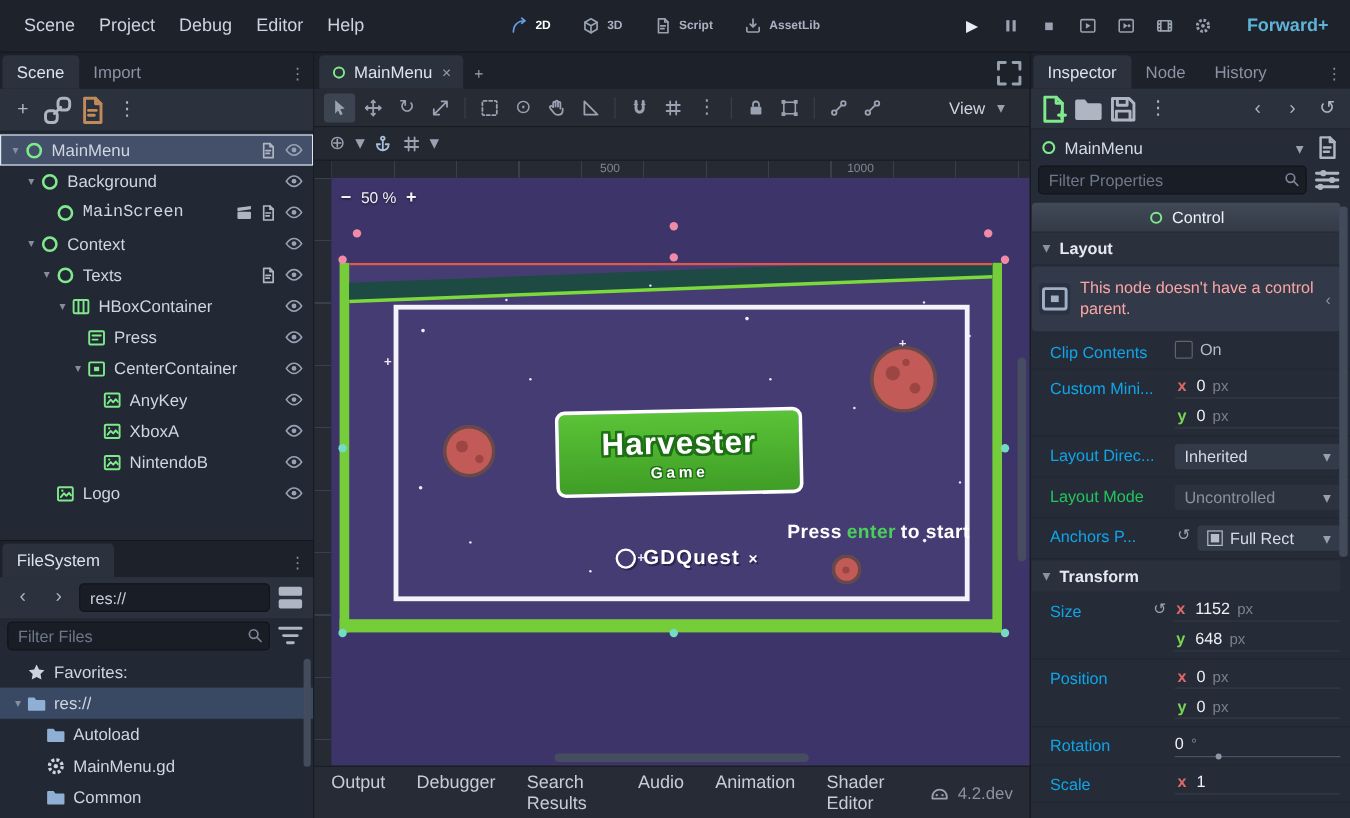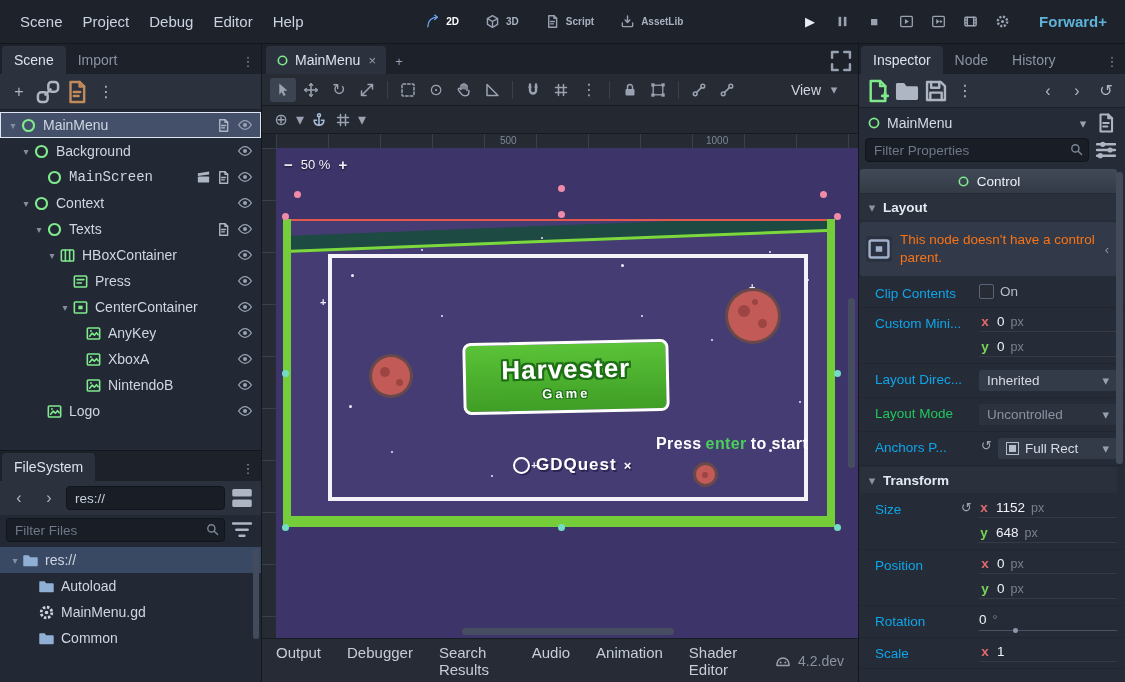--- a/index.html
+++ b/index.html
@@ -115,21 +115,21 @@
   .itoolbar{height:34px;display:flex;align-items:center;gap:3px;padding:0 6px;background:#2b313d;border-bottom:1px solid #1b2029;flex:0 0 auto}
   .noderow{height:30px;display:flex;align-items:center;gap:6px;padding:0 8px;background:#262c37;flex:0 0 auto}
   .noderow .nodename{font-size:14px;color:#d5dbe6;flex:1;overflow:hidden;white-space:nowrap}
   .filterrow{height:30px;display:flex;gap:4px;padding:0 6px;background:#262c37;flex:0 0 auto}
   .insp{flex:1;position:relative;overflow:hidden;background:#262c37;font-size:13.5px}
   .classhdr{height:24px;margin:1px 8px 0 1px;display:flex;align-items:center;justify-content:center;gap:7px;background:linear-gradient(#414957,#343b47);color:#edf1f7;border-radius:3px 3px 0 0}
   .secbar{height:26px;display:flex;align-items:center;gap:5px;padding:0 6px;background:#2b313c;color:#e4e9f1;font-weight:bold;margin:1px 8px 1px 1px;border-radius:2px}
   .secbar .caret{color:#8a93a3;font-size:10px;width:12px;text-align:center}
   .notice{min-height:54px;margin:2px 8px 2px 1px;background:#323a49;border-radius:3px;display:flex;align-items:center;gap:8px;padding:6px 6px}
   .notice .nico{width:26px;height:26px;border-radius:3px;background:#2a3140;display:flex;align-items:center;justify-content:center;color:#9fb0c8;flex:0 0 auto}
-  .notice .ntext{flex:1;color:#f97316;font-size:13.5px;line-height:1.35}
+  .notice .ntext{flex:1;color:#fca5a5;font-size:13.5px;line-height:1.35}
   .notice .nchev{color:#8a93a3;font-size:13px;padding-right:2px}
   .prow{display:flex;align-items:flex-start;padding:6px 8px 6px 16px;border-bottom:1px solid rgba(0,0,0,.13)}
   .plabel{width:104px;flex:0 0 auto;color:#0ea5e9;overflow:hidden;white-space:nowrap;padding-top:2px}
   .pval{flex:1;display:flex;flex-direction:column;gap:7px;min-width:0}
   .vline{display:flex;align-items:center;gap:6px}
   .axis{width:12px;text-align:center;font-weight:bold}
   .ax{color:#e06a6a}
   .ay{color:#78d553}
   .num{color:#eef1f6}
   .unit{color:#79818f;font-size:12.5px}
@@ -510,20 +510,27 @@
                 </svg>
               </span>
           </div>
           <span class="tbtn">
               <svg viewBox="0 0 16 16" fill="none" stroke="currentColor" stroke-width="1.5" stroke-linecap="round" stroke-linejoin="round">
                 <path d="M2.5 4h11M4.5 7.8h7M6.5 11.5h3"></path>
               </svg>
             </span>
         </div>
         <div class="tree" style="position:relative">
+          <div class="trow" style="padding-left: 8px;">
+              <span class="arrow"></span>
+              <span class="nicon starc"><svg viewBox="0 0 16 16">
+                  <path d="M8 1.6l1.9 3.9 4.3.6-3.1 3 .7 4.3L8 11.4l-3.8 2 .7-4.3-3.1-3 4.3-.6z" fill="currentColor"></path>
+                </svg></span>
+              <span class="lbl">Favorites:</span>
+            </div>
             <div class="trow fsel" style="padding-left: 8px;">
               <span class="arrow">▾</span>
               <span class="nicon folderc"><svg viewBox="0 0 16 16">
                   <path d="M1.2 4c0-.6.4-1 1-1h4l1.5 2h6.1c.6 0 1 .4 1 1v6.5c0 .6-.4 1-1 1H2.2c-.6 0-1-.4-1-1z" fill="currentColor"></path>
                 </svg></span>
               <span class="lbl">res://</span>
             </div>
             <div class="trow" style="padding-left: 24px;">
               <span class="arrow"></span>
               <span class="nicon folderc"><svg viewBox="0 0 16 16">

